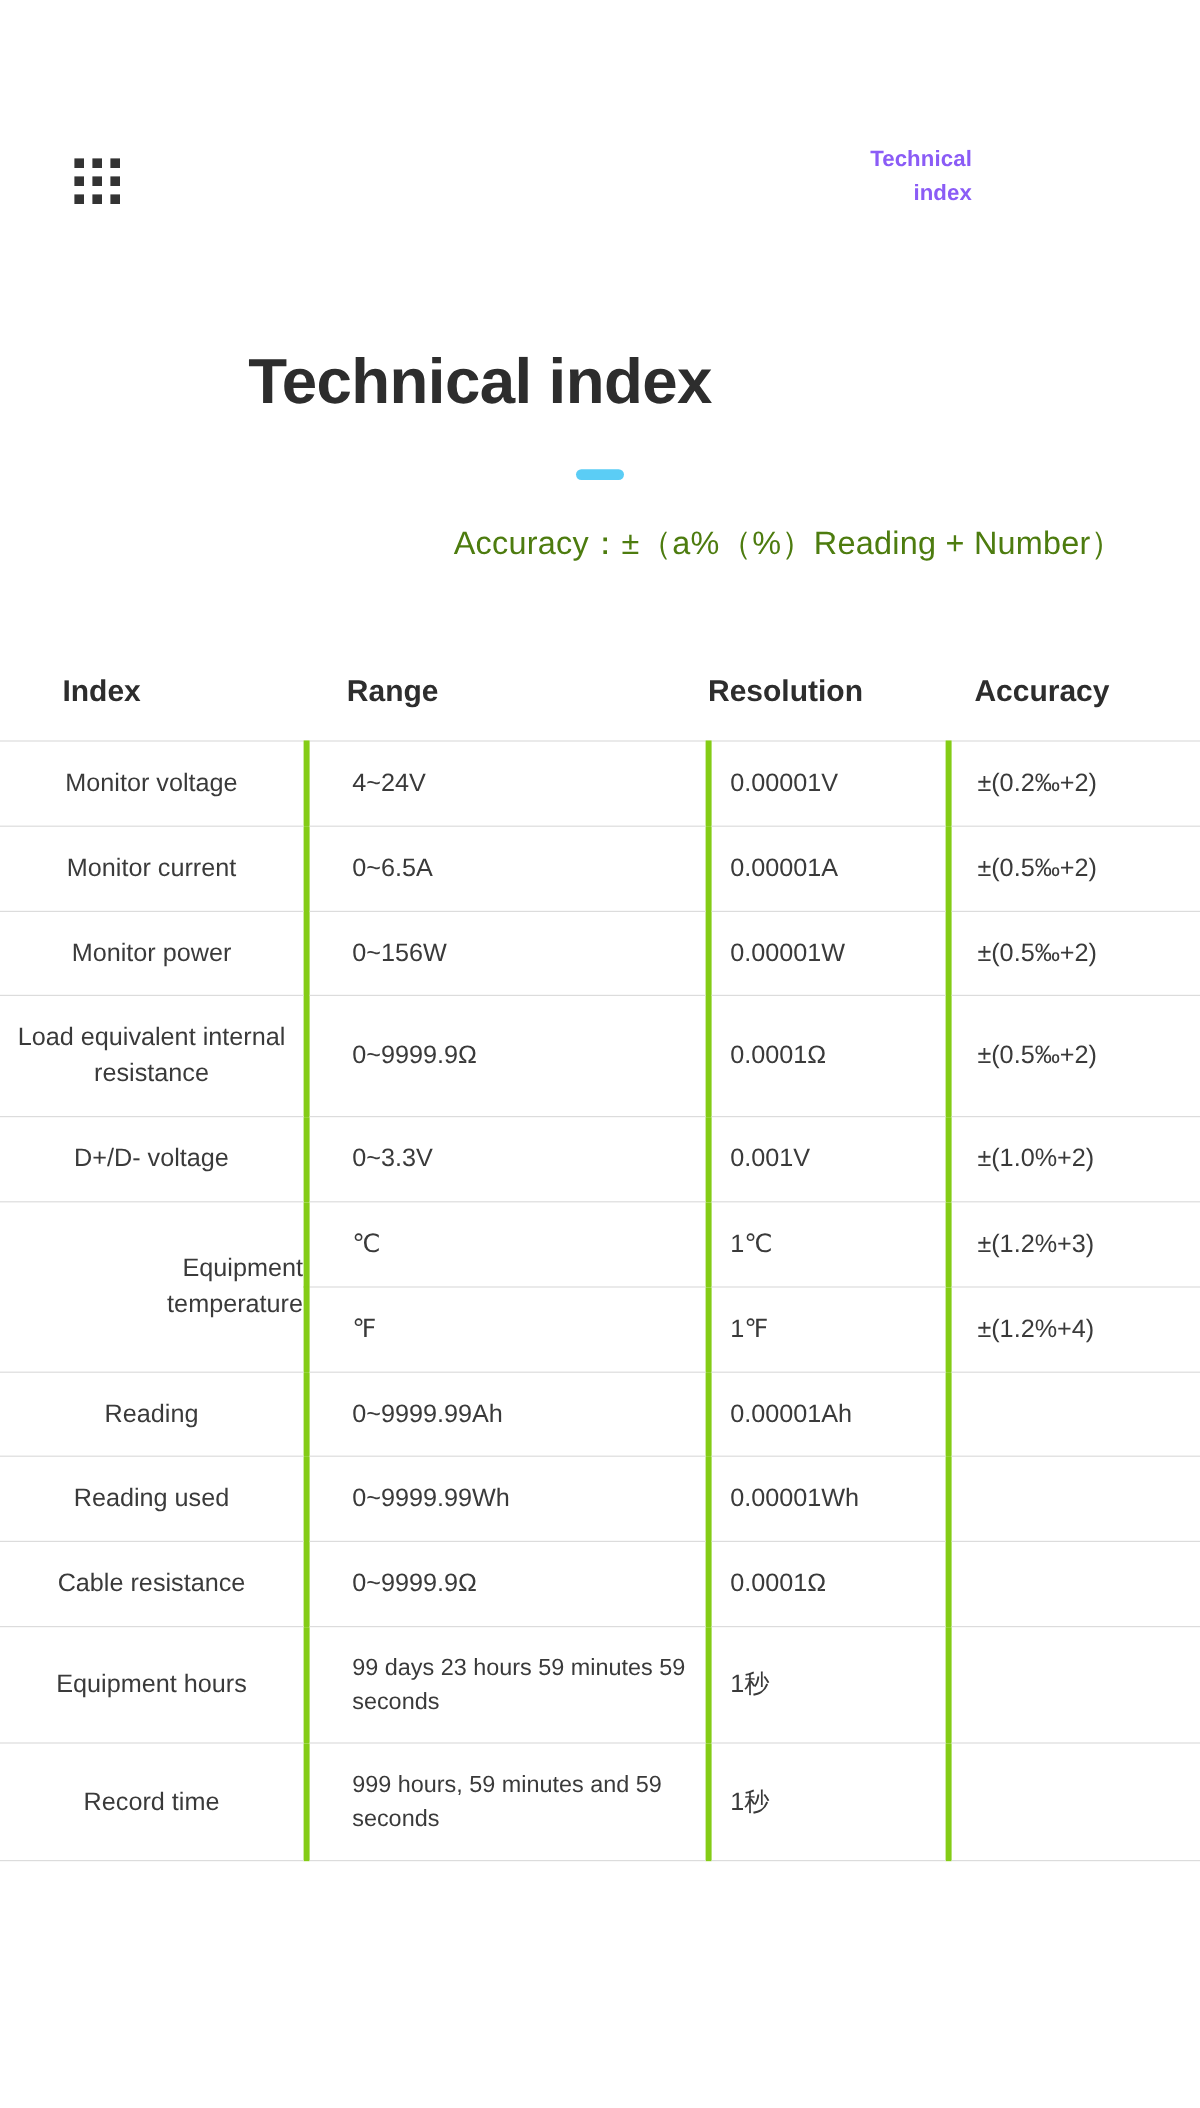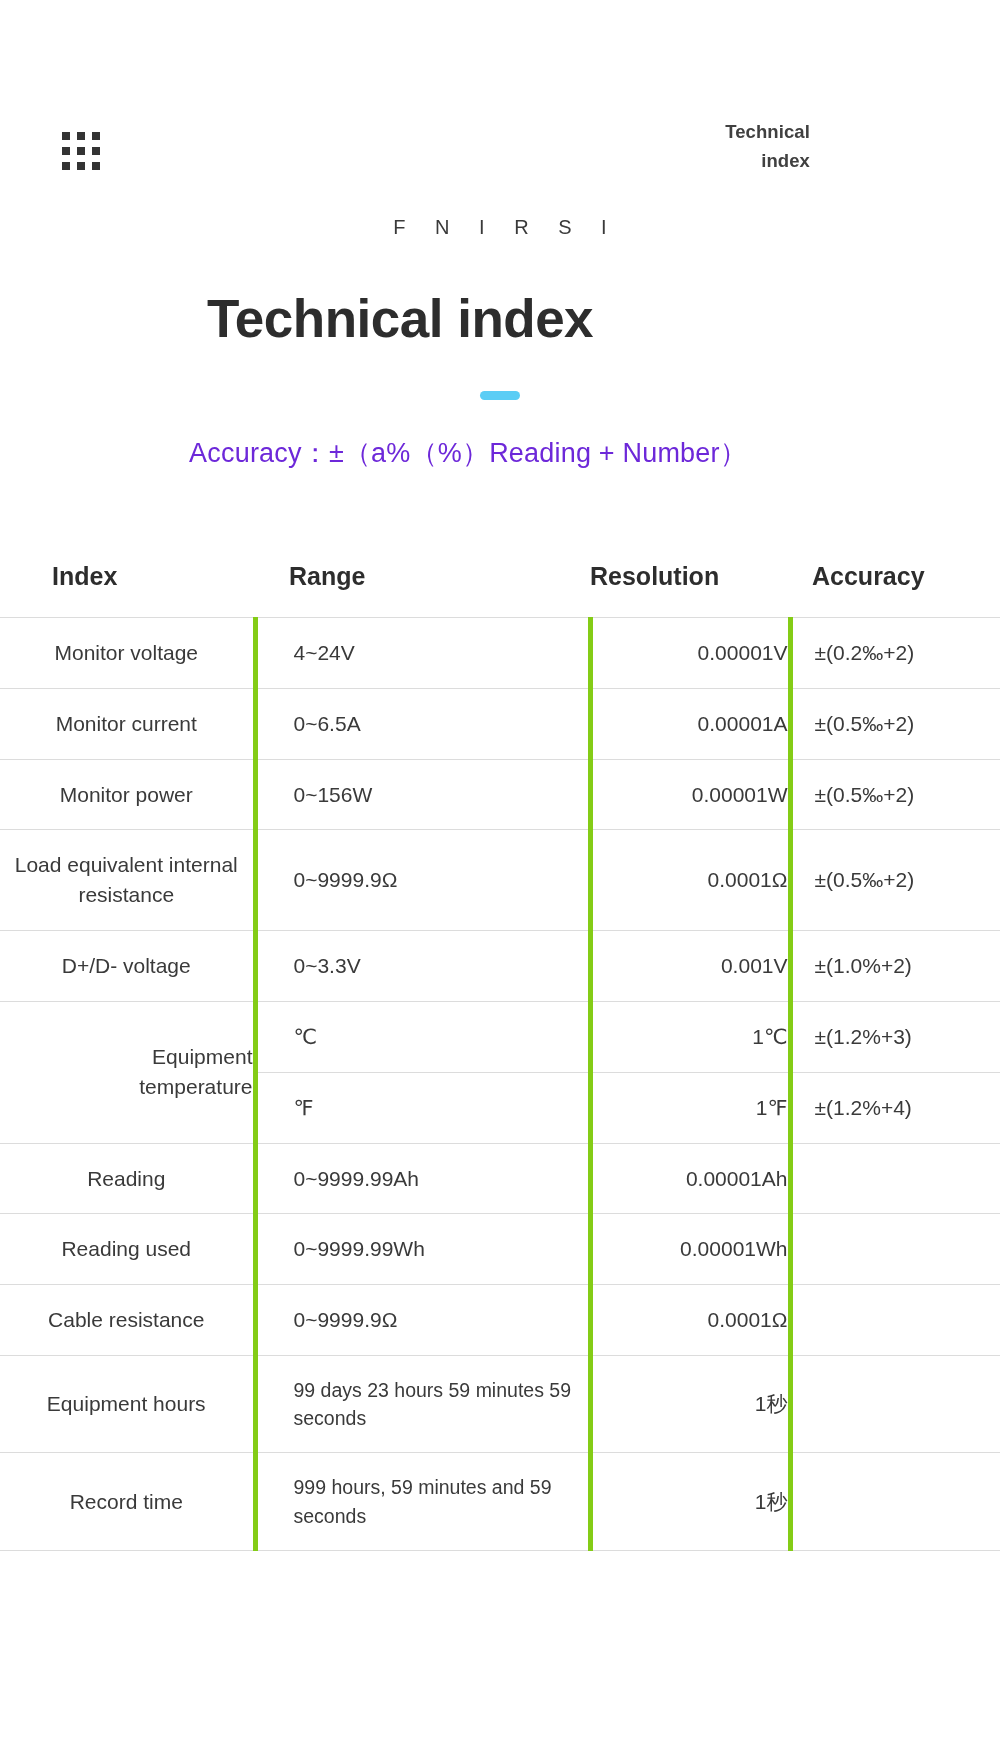--- a/index.html
+++ b/index.html
@@ -49,21 +49,21 @@
 
   .corner-label {
     position: absolute;
     right: 190px;
     top: 0px;
     width: 230px;
     text-align: right;
     font-size: 18.5px;
     font-weight: bold;
     line-height: 1.55;
-    color: #404040;
+    color: #8b5cf6;
     letter-spacing: .1px;
   }
 
   
   .brand {
     position: absolute;
     top: 216px;
     left: 0;
     width: 1000px;
     text-align: center;
@@ -97,23 +97,23 @@
     border-radius: 5px;
     background: #5BCDF5;
   }
 
   
   .formula {
     position: absolute;
     top: 435px;
     left: 0;
     width: 936px;
-    text-align: center;
+    text-align: right;
     font-size: 27px;
-    color: #6d28d9;
+    color: #4d7c0f;
     letter-spacing: .2px;
   }
 
   
   .spec-table {
     position: absolute;
     top: 548px;
     left: 0;
     width: 1000px;
     border-collapse: collapse;
@@ -161,21 +161,20 @@
     font-size: 23px;
   }
   .cell-range.small {
     font-size: 19.5px;
     line-height: 1.45;
   }
 
   .cell-res {
     padding: 20px 0 20px 16px;
     font-size: 23px;
-    text-align: right;
   }
 
   .cell-acc {
     padding: 20px 0 20px 22px;
     font-size: 22px;
     white-space: nowrap;
   }
 
   .rowspan-label {
     text-align: right;
@@ -202,21 +201,20 @@
       <i></i>
       <i></i>
     </div>
 
     <div class="corner-label">
       <div>Technical</div>
       <div>index</div>
     </div>
   </div>
 
-  <div class="brand">F N I R S I</div>
 
   <div class="title">Technical index</div>
 
   <div class="divider" style="background: rgb(91, 205, 245);"></div>
 
   <div class="formula">Accuracy：±（a%（%）Reading + Number）</div>
 
   <table class="spec-table">
     <colgroup>
       <col class="c-index">

